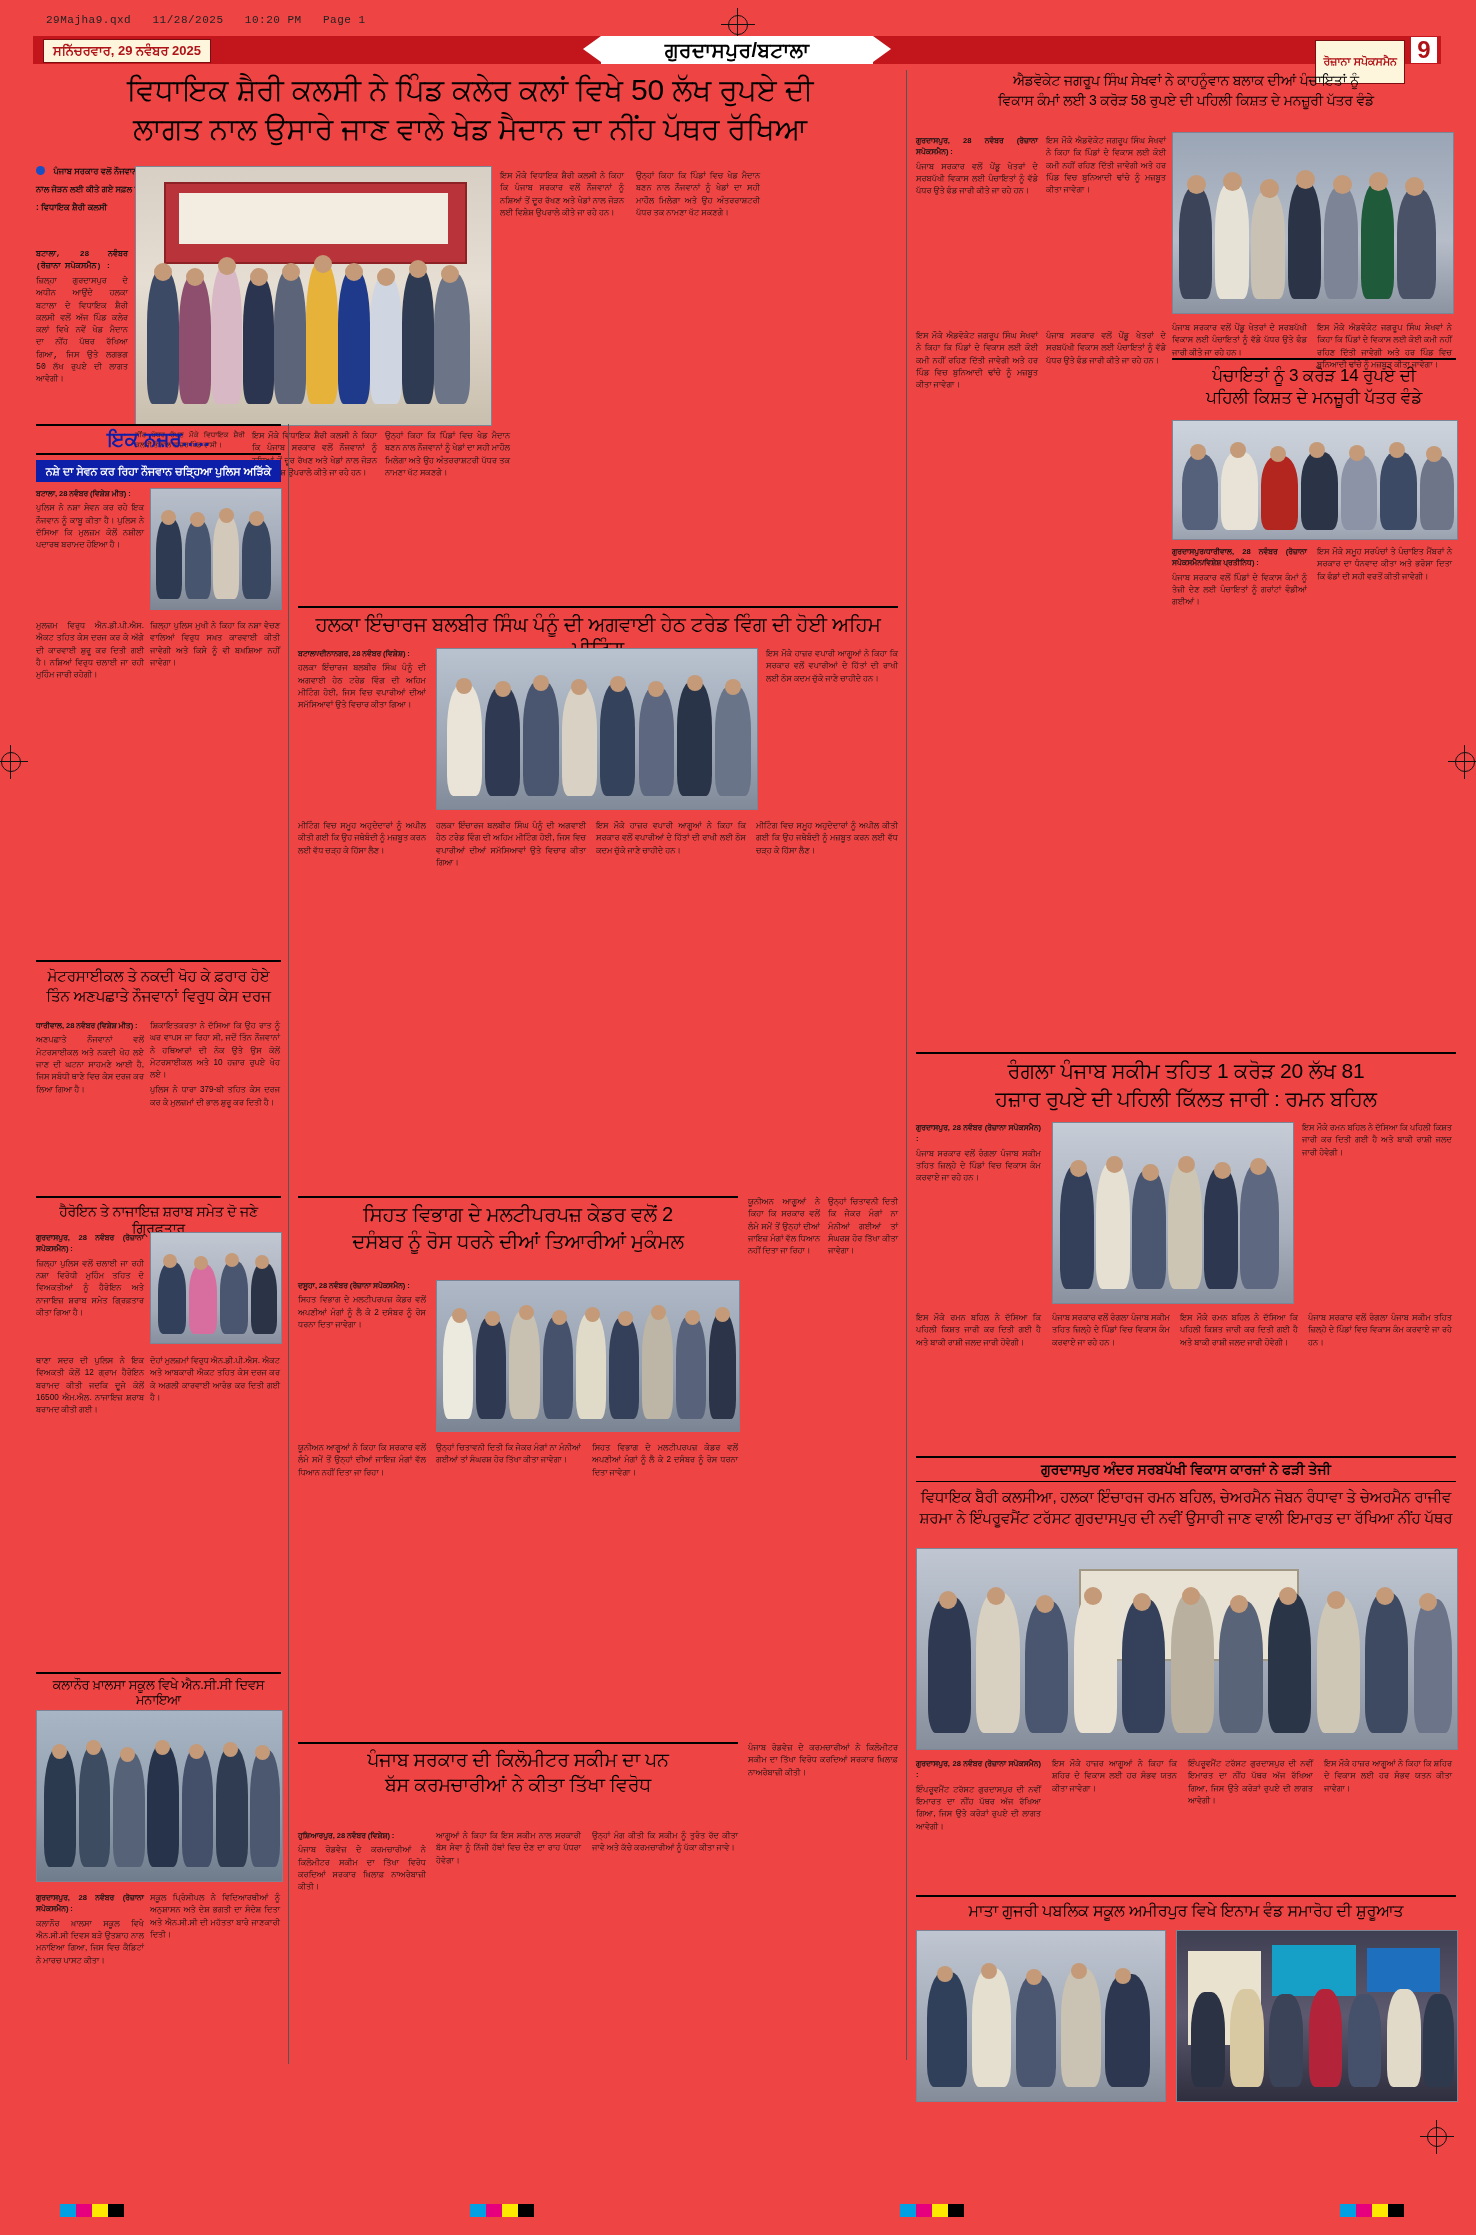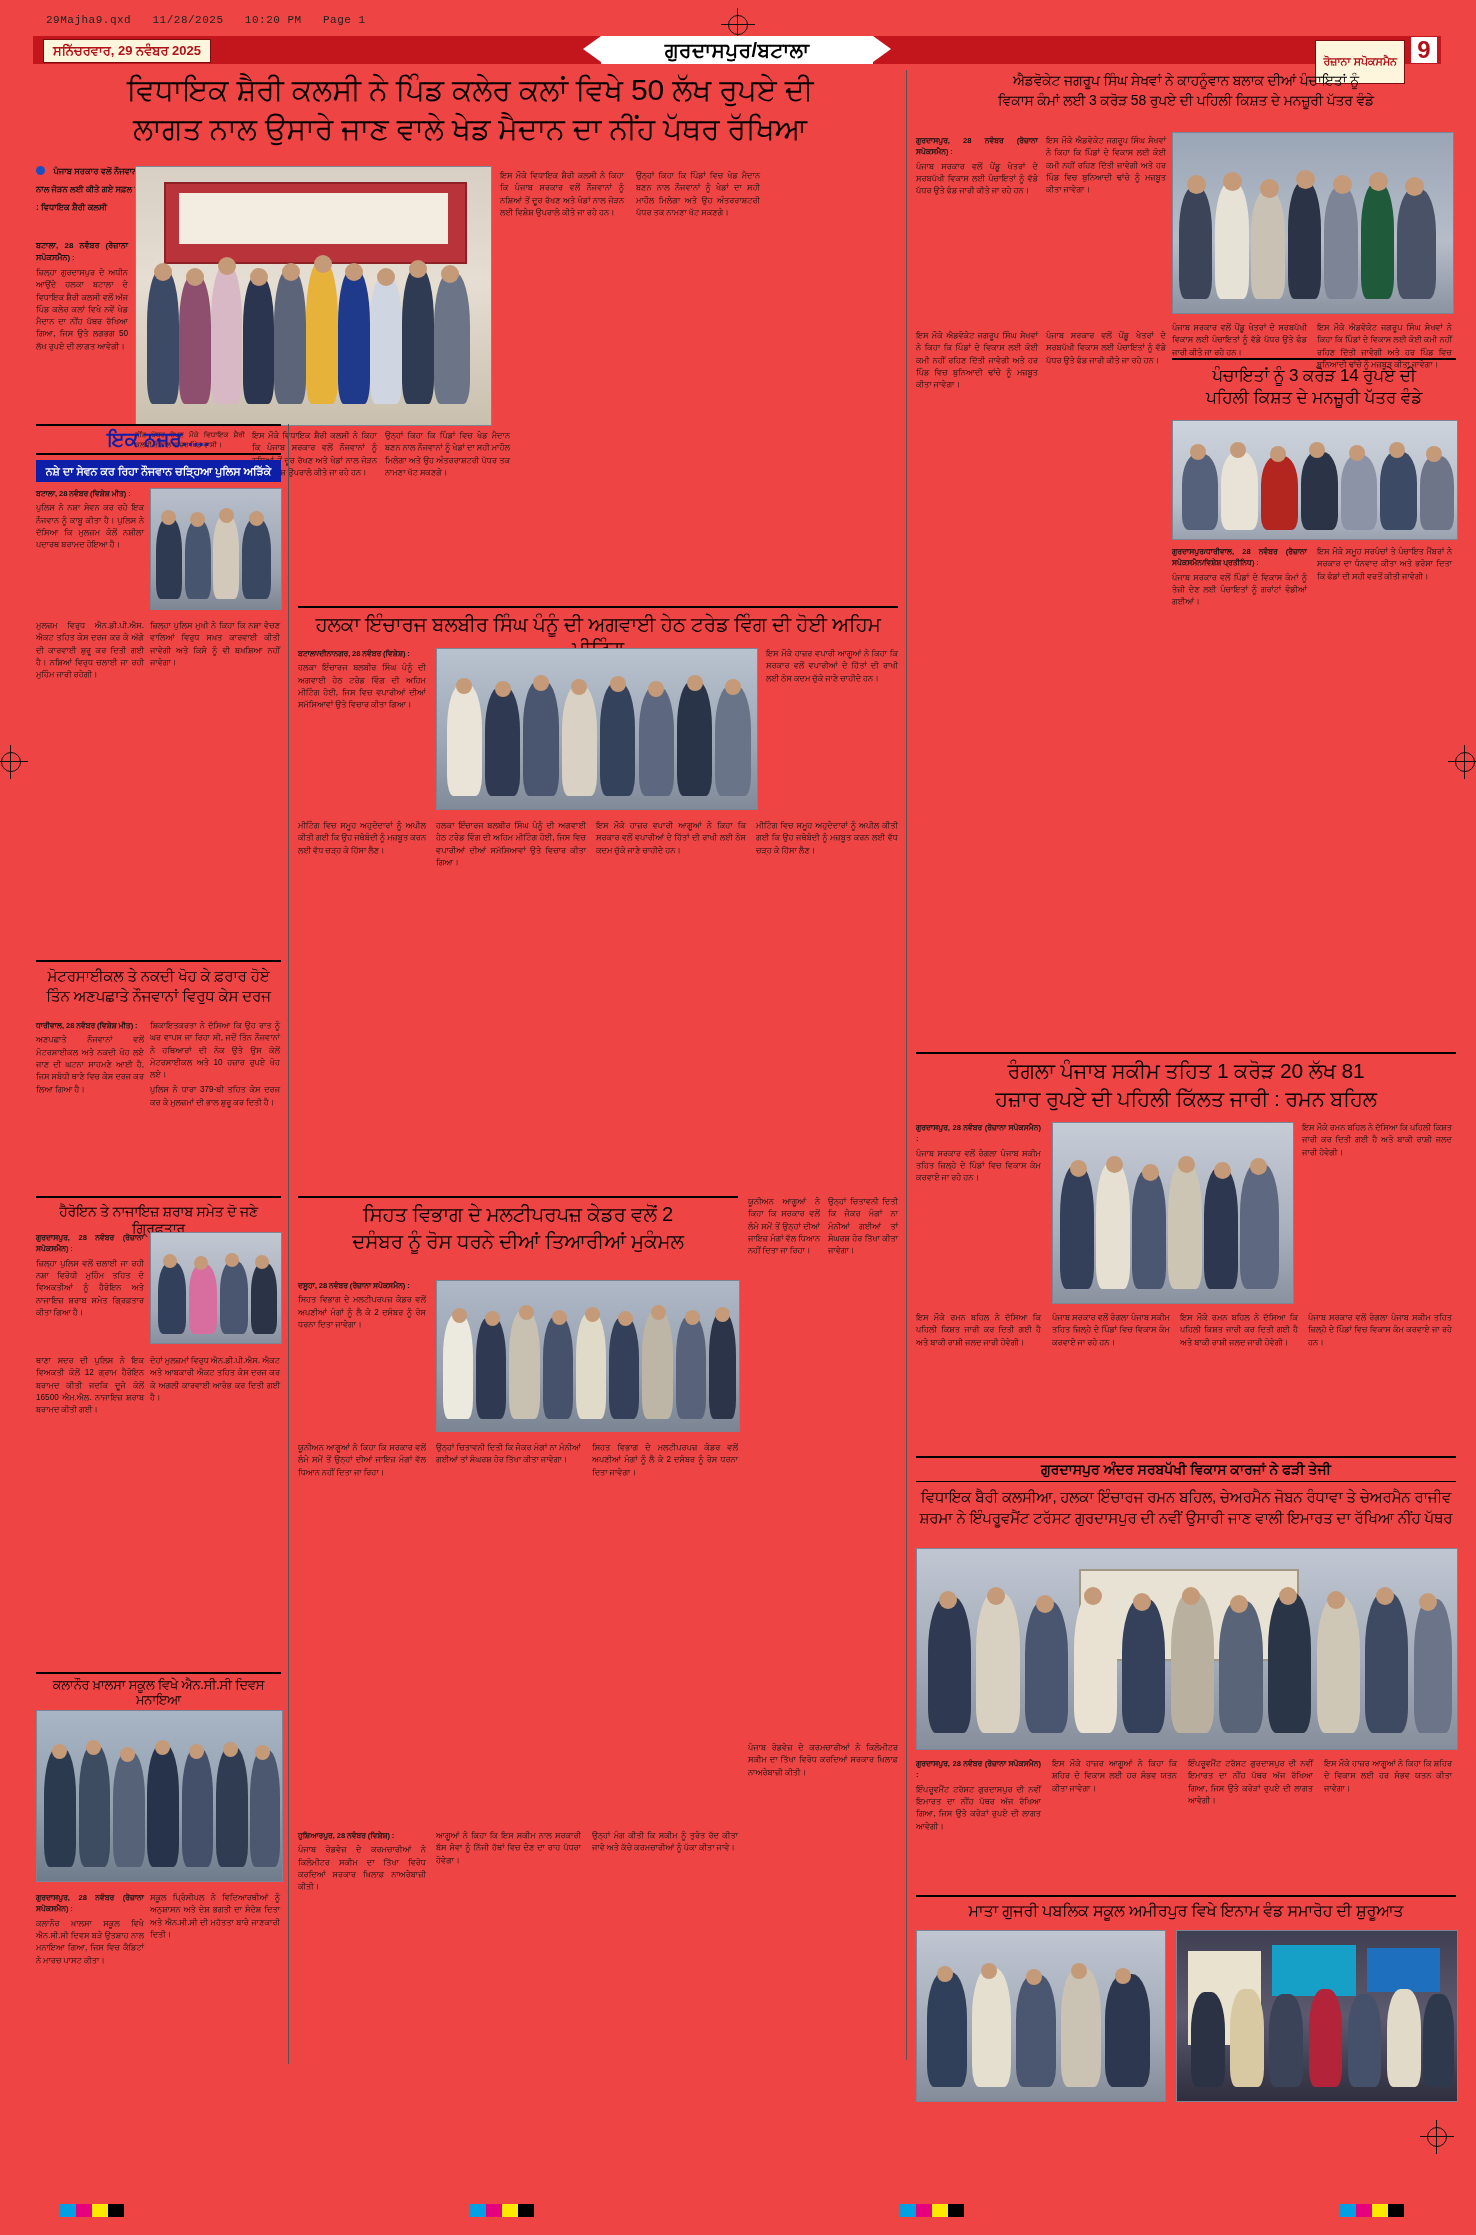--- a/index.html
+++ b/index.html
@@ -121,21 +121,21 @@
   <div style="position:absolute;left:36px;top:72px;width:868px;">
     <div class="hl" style="font-size:30px;">ਵਿਧਾਇਕ ਸ਼ੈਰੀ ਕਲਸੀ ਨੇ ਪਿੰਡ ਕਲੇਰ ਕਲਾਂ ਵਿਖੇ 50 ਲੱਖ ਰੁਪਏ ਦੀ</div>
     <div class="hl" style="font-size:30px;margin-top:4px;">ਲਾਗਤ ਨਾਲ ਉਸਾਰੇ ਜਾਣ ਵਾਲੇ ਖੇਡ ਮੈਦਾਨ ਦਾ ਨੀਂਹ ਪੱਥਰ ਰੱਖਿਆ</div>
   </div>
 
   <div style="position:absolute;left:36px;top:160px;width:128px;">
     <span class="bullet"></span>
     <span style="font-size:8.4px;font-weight:bold;line-height:1.45;color:#111;">ਪੰਜਾਬ ਸਰਕਾਰ ਵਲੋਂ ਨੌਜਵਾਨਾਂ ਨੂੰ ਖੇਡਾਂ ਨਾਲ ਜੋੜਨ ਲਈ ਕੀਤੇ ਗਏ ਸਫ਼ਲ ਉਪਰਾਲੇ : ਵਿਧਾਇਕ ਸ਼ੈਰੀ ਕਲਸੀ</span>
   </div>
 
-  <div style="position:absolute;left:36px;top:240px;width:92px;" class="col-body">
+  <div style="position:absolute;left:36px;top:248px;width:92px;font-family:Liberation Mono, monospace;" class="col-body">
     <div class="dateline" style="font-size:8px;">ਬਟਾਲਾ, 28 ਨਵੰਬਰ (ਰੋਜ਼ਾਨਾ ਸਪੋਕਸਮੈਨ) :</div>
     <div style="margin-top:3px;">ਜ਼ਿਲ੍ਹਾ ਗੁਰਦਾਸਪੁਰ ਦੇ ਅਧੀਨ ਆਉਂਦੇ ਹਲਕਾ ਬਟਾਲਾ ਦੇ ਵਿਧਾਇਕ ਸ਼ੈਰੀ ਕਲਸੀ ਵਲੋਂ ਅੱਜ ਪਿੰਡ ਕਲੇਰ ਕਲਾਂ ਵਿਖੇ ਨਵੇਂ ਖੇਡ ਮੈਦਾਨ ਦਾ ਨੀਂਹ ਪੱਥਰ ਰੱਖਿਆ ਗਿਆ, ਜਿਸ ਉਤੇ ਲਗਭਗ 50 ਲੱਖ ਰੁਪਏ ਦੀ ਲਾਗਤ ਆਵੇਗੀ।</div>
   </div>
 
   <div class="photo" style="left:135px;top:166px;width:355px;height:258px;background:linear-gradient(180deg,#d8cfc4 0%,#e6ded3 45%,#c9bfae 100%);">
     <div style="position:absolute;left:8%;top:6%;width:84%;height:30%;background:#b8343a;border:2px solid #8d2226;"></div>
     <div style="position:absolute;left:12%;top:10%;width:76%;height:20%;background:#f3ece0;"></div>
     <div class="fig" style="left:3%;width:9%;height:52%;background:#3d4a66;"></div>
     <div class="fig" style="left:12%;width:9%;height:50%;background:#8e4f6e;"></div>
     <div class="fig" style="left:21%;width:9%;height:54%;background:#d9b8c6;"></div>
@@ -439,20 +439,24 @@
     <div>ਸਿਹਤ ਵਿਭਾਗ ਦੇ ਮਲਟੀਪਰਪਜ਼ ਕੇਡਰ ਵਲੋਂ ਅਪਣੀਆਂ ਮੰਗਾਂ ਨੂੰ ਲੈ ਕੇ 2 ਦਸੰਬਰ ਨੂੰ ਰੋਸ ਧਰਨਾ ਦਿਤਾ ਜਾਵੇਗਾ।</div>
   </div>
 
   <div style="position:absolute;left:748px;top:1196px;width:72px;" class="col-body">
     <div>ਯੂਨੀਅਨ ਆਗੂਆਂ ਨੇ ਕਿਹਾ ਕਿ ਸਰਕਾਰ ਵਲੋਂ ਲੰਮੇ ਸਮੇਂ ਤੋਂ ਉਨ੍ਹਾਂ ਦੀਆਂ ਜਾਇਜ਼ ਮੰਗਾਂ ਵੱਲ ਧਿਆਨ ਨਹੀਂ ਦਿਤਾ ਜਾ ਰਿਹਾ।</div>
   </div>
   <div style="position:absolute;left:828px;top:1196px;width:70px;" class="col-body">
     <div>ਉਨ੍ਹਾਂ ਚਿਤਾਵਨੀ ਦਿਤੀ ਕਿ ਜੇਕਰ ਮੰਗਾਂ ਨਾ ਮੰਨੀਆਂ ਗਈਆਂ ਤਾਂ ਸੰਘਰਸ਼ ਹੋਰ ਤਿੱਖਾ ਕੀਤਾ ਜਾਵੇਗਾ।</div>
   </div>
 
+  <div style="position:absolute;left:298px;top:1742px;width:440px;border-top:2px solid #000;padding-top:5px;">
+    <div class="hl" style="font-size:19px;">ਪੰਜਾਬ ਸਰਕਾਰ ਦੀ ਕਿਲੋਮੀਟਰ ਸਕੀਮ ਦਾ ਪਨ</div>
+    <div class="hl" style="font-size:19px;margin-top:3px;">ਬੱਸ ਕਰਮਚਾਰੀਆਂ ਨੇ ਕੀਤਾ ਤਿੱਖਾ ਵਿਰੋਧ</div>
+  </div>
 
   <div style="position:absolute;left:298px;top:1830px;width:128px;" class="col-body">
     <div class="dateline" style="font-size:7.6px;">ਹੁਸ਼ਿਆਰਪੁਰ, 28 ਨਵੰਬਰ (ਵਿਸ਼ੇਸ਼) :</div>
     <div style="margin-top:3px;">ਪੰਜਾਬ ਰੋਡਵੇਜ਼ ਦੇ ਕਰਮਚਾਰੀਆਂ ਨੇ ਕਿਲੋਮੀਟਰ ਸਕੀਮ ਦਾ ਤਿੱਖਾ ਵਿਰੋਧ ਕਰਦਿਆਂ ਸਰਕਾਰ ਖ਼ਿਲਾਫ਼ ਨਾਅਰੇਬਾਜ਼ੀ ਕੀਤੀ।</div>
   </div>
   <div style="position:absolute;left:436px;top:1830px;width:145px;" class="col-body">
     <div>ਆਗੂਆਂ ਨੇ ਕਿਹਾ ਕਿ ਇਸ ਸਕੀਮ ਨਾਲ ਸਰਕਾਰੀ ਬੱਸ ਸੇਵਾ ਨੂੰ ਨਿੱਜੀ ਹੱਥਾਂ ਵਿਚ ਦੇਣ ਦਾ ਰਾਹ ਪੱਧਰਾ ਹੋਵੇਗਾ।</div>
   </div>
   <div style="position:absolute;left:592px;top:1830px;width:146px;" class="col-body">
     <div>ਉਨ੍ਹਾਂ ਮੰਗ ਕੀਤੀ ਕਿ ਸਕੀਮ ਨੂੰ ਤੁਰੰਤ ਰੱਦ ਕੀਤਾ ਜਾਵੇ ਅਤੇ ਕੱਚੇ ਕਰਮਚਾਰੀਆਂ ਨੂੰ ਪੱਕਾ ਕੀਤਾ ਜਾਵੇ।</div>

